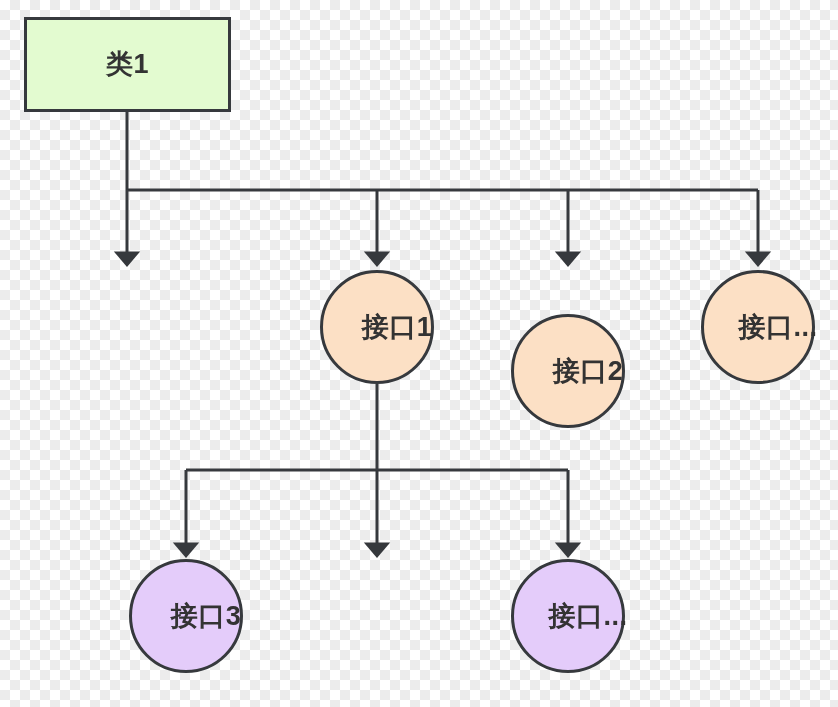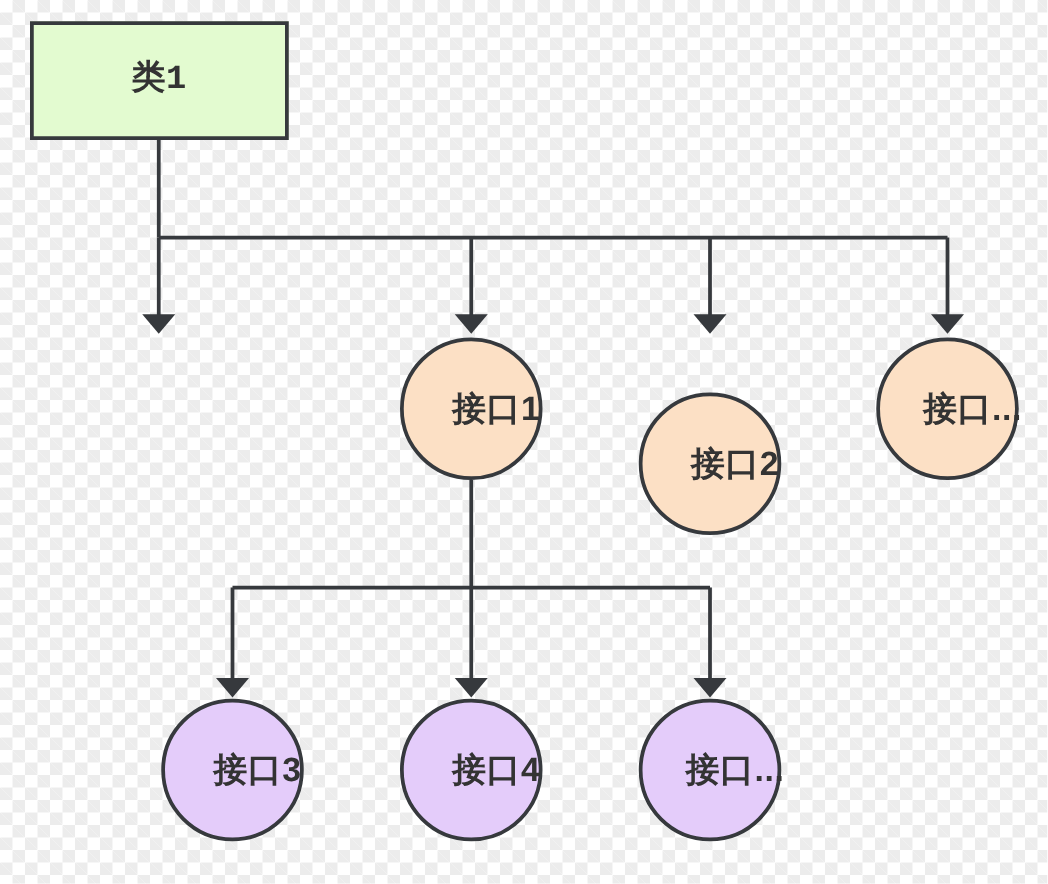--- a/index.html
+++ b/index.html
@@ -41,21 +41,20 @@
     color: #333333;
     font-size: 27px;
     font-weight: 700;
     letter-spacing: 0.5px;
     line-height: 1;
     white-space: nowrap;
   }
   .node.box {
     border: 3px solid #36393d;
     border-radius: 0;
-    font-family: Liberation Mono, monospace;
   }
   .node.circle {
     border: 3px solid #36393d;
     border-radius: 50%;
     padding-left: 40px;
   }
   .node-label {
     pointer-events: none;
   }
 </style>
@@ -114,21 +113,18 @@
   </div>
 
   <div class="node circle" style="left:701px; top:270px; width:114px; height:114px; background:#fce0c5;">
     <span class="node-label">接口...</span>
   </div>
 
   <div class="node circle" style="left:129px; top:559px; width:114px; height:114px; background:#e4ccfa;align-items:center;">
     <span class="node-label">接口3</span>
   </div>
 
-  <div class="node circle" style="left:320px; top:559px; width:114px; height:114px; background:#e4ccfa;">
-    <span class="node-label">接口4</span>
-  </div>
 
   <div class="node circle" style="left:511px; top:559px; width:114px; height:114px; background:#e4ccfa;">
     <span class="node-label">接口...</span>
   </div>
 
 </div>
 
 </body></html>

